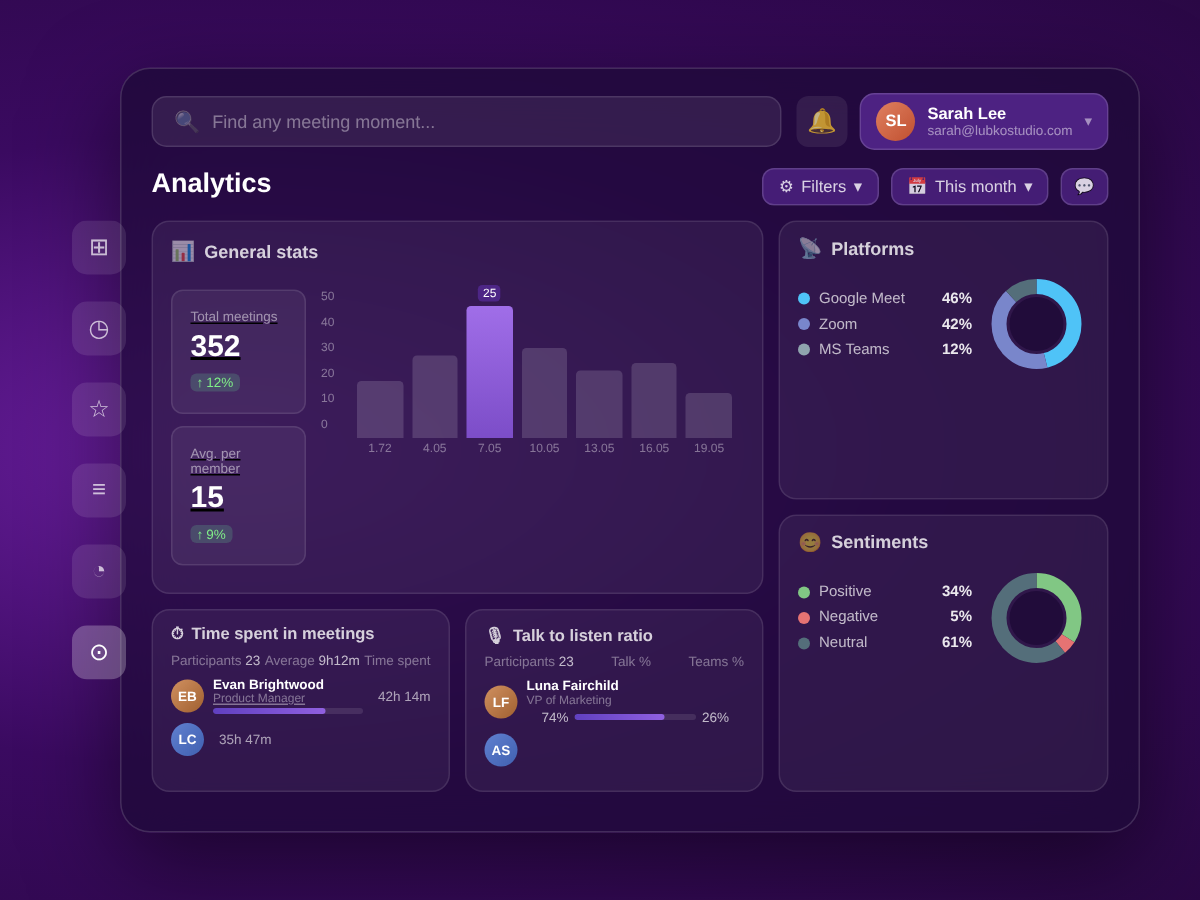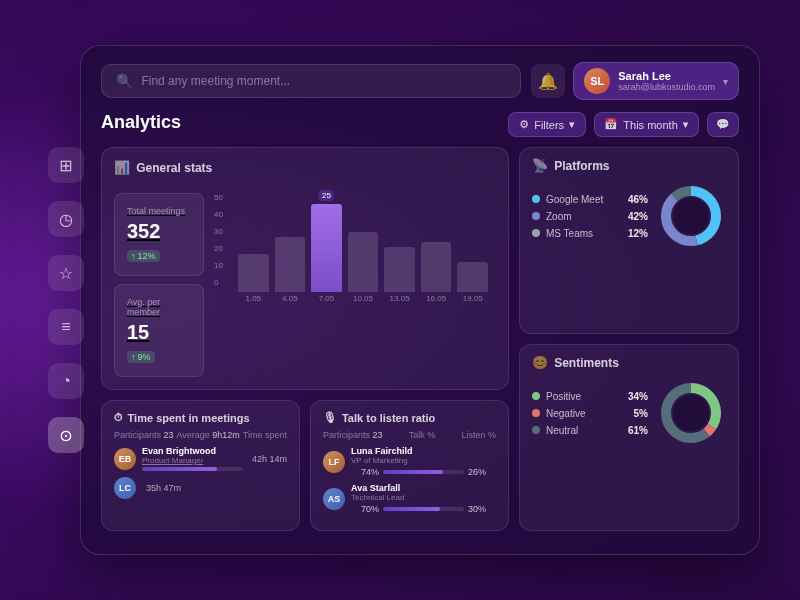--- a/index.html
+++ b/index.html
@@ -375,21 +375,21 @@
                 <span style="color:rgba(255,255,255,0.4);font-size:8px;">50</span>
                 <span style="color:rgba(255,255,255,0.4);font-size:8px;">40</span>
                 <span style="color:rgba(255,255,255,0.4);font-size:8px;">30</span>
                 <span style="color:rgba(255,255,255,0.4);font-size:8px;">20</span>
                 <span style="color:rgba(255,255,255,0.4);font-size:8px;">10</span>
                 <span style="color:rgba(255,255,255,0.4);font-size:8px;">0</span>
               </div>
 
               <div class="bar-group">
                 <div class="bar" style="height:38px;"></div>
-                <span class="x-label">1.05</span>
+                <span class="x-label">1.72</span>
               </div>
               <div class="bar-group">
                 <div class="bar" style="height:55px;"></div>
                 <span class="x-label">4.05</span>
               </div>
               <div class="bar-group">
                 <div class="bar highlight" style="height:88px; position:relative;">
                   <span class="bar-label-top">25</span>
                 </div>
                 <span class="x-label">7.05</span>
@@ -451,51 +451,40 @@
         <div class="ratio-card">
           <div class="mini-header">
             <div class="mini-title">
               <span>🎙</span>
               <span>Talk to listen ratio</span>
             </div>
           </div>
           <div style="display:flex; justify-content:space-between; margin-bottom:6px;">
             <span style="color:rgba(255,255,255,0.4);font-size:9px;">Participants <span style="color:rgba(255,255,255,0.7);">23</span></span>
             <span style="color:rgba(255,255,255,0.4);font-size:9px;">Talk %</span>
-            <span style="color:rgba(255,255,255,0.4);font-size:9px;">Listen %</span>
+            <span style="color:rgba(255,255,255,0.4);font-size:9px;">Teams %</span>
           </div>
 
           <div class="ratio-row">
             <div class="person-avatar" style="width:22px;height:22px;flex-shrink:0;border-radius:50%;background:linear-gradient(135deg,#d09060,#a06030);display:flex;align-items:center;justify-content:center;font-size:9px;color:white;font-weight:bold;">LF</div>
             <div style="flex:1; min-width:0;">
               <div style="color:white;font-size:9px;font-weight:600;">Luna Fairchild</div>
               <div style="color:rgba(255,255,255,0.4);font-size:8px;">VP of Marketing</div>
               <div style="display:flex;gap:4px;align-items:center;margin-top:2px;">
                 <span class="ratio-pct">74%</span>
                 <div class="ratio-bar">
                   <div class="ratio-fill-talk" style="width:74%;"></div>
                 </div>
                 <span class="ratio-pct2">26%</span>
               </div>
             </div>
           </div>
 
           <div class="ratio-row">
             <div class="person-avatar blue" style="width:22px;height:22px;flex-shrink:0;border-radius:50%;background:linear-gradient(135deg,#6080d0,#4060b0);display:flex;align-items:center;justify-content:center;font-size:9px;color:white;font-weight:bold;">AS</div>
-            <div style="flex:1; min-width:0;">
-              <div style="color:white;font-size:9px;font-weight:600;">Ava Starfall</div>
-              <div style="color:rgba(255,255,255,0.4);font-size:8px;">Technical Lead</div>
-              <div style="display:flex;gap:4px;align-items:center;margin-top:2px;">
-                <span class="ratio-pct">70%</span>
-                <div class="ratio-bar">
-                  <div class="ratio-fill-talk" style="width:70%;"></div>
-                </div>
-                <span class="ratio-pct2">30%</span>
-              </div>
-            </div>
           </div>
         </div>
       </div>
     </div>
 
     <div class="right-col">
 
       <div class="platforms-card">
         <div class="card-title">
           <span class="card-icon">📡</span>

